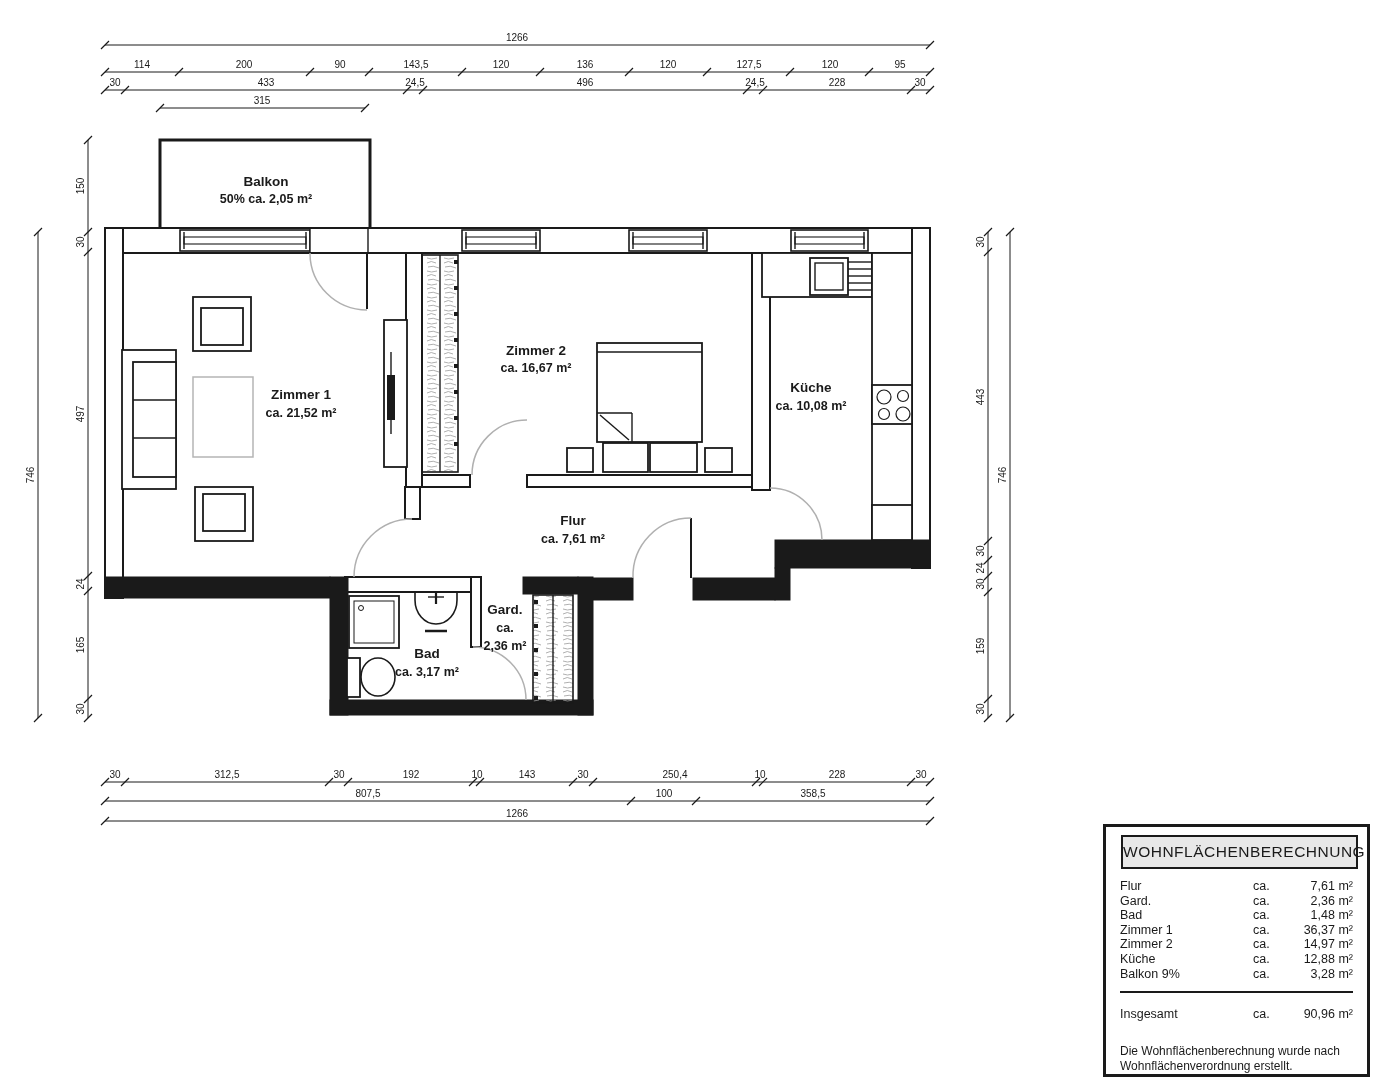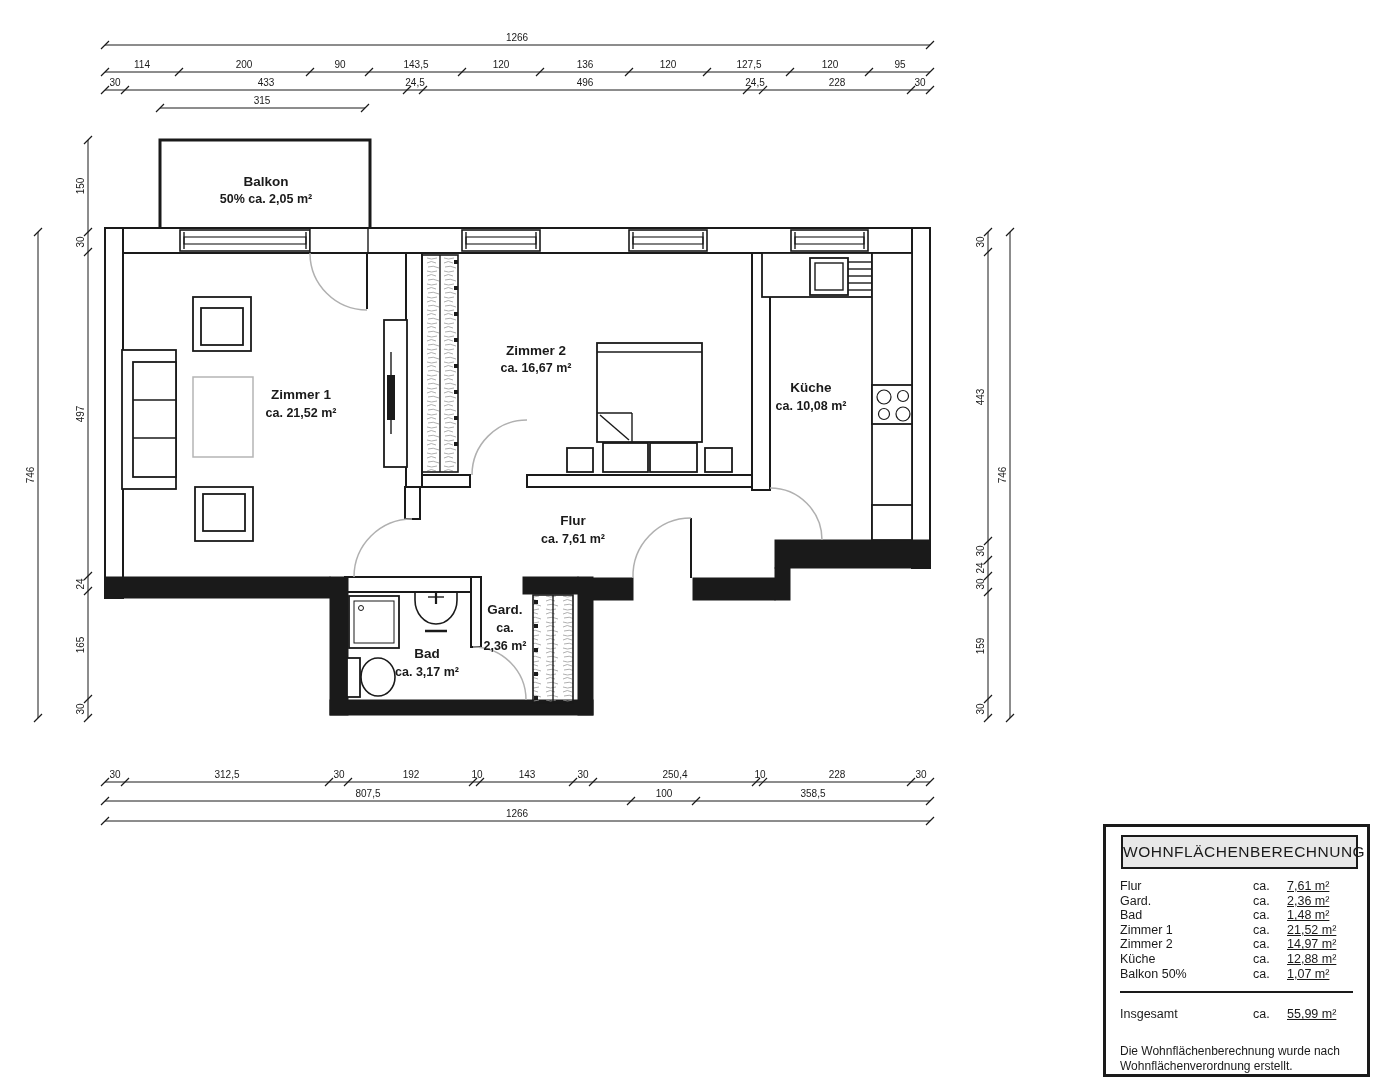--- a/index.html
+++ b/index.html
@@ -18,21 +18,21 @@
   .tick{stroke:#1a1a1a;stroke-width:1.2;fill:none;}
   
   #area-table{position:absolute;left:1103px;top:824px;width:267px;height:253px;
               border:3px solid #1a1a1a;background:#fff;box-sizing:border-box;}
   #area-table .hdr{margin:8px 9px 6px 15px;border:2px solid #1a1a1a;background:#e8e8e8;
                    text-align:center;font-size:15.5px;padding:6px 0;letter-spacing:.5px;}
   #area-table .rows{padding:4px 14px 0 14px;}
   .trow{display:flex;font-size:12.5px;line-height:14.6px;}
   .trow .nm{flex:1;}
   .trow .ca{width:34px;}
-  .trow .vl{width:66px;text-decoration:underline;}
+  .trow .vl{width:66px;text-align:right;}
   #area-table .divider{border-top:2px solid #1a1a1a;margin:10px 14px 10px 14px;}
   #area-table .note{font-size:12px;line-height:15px;margin:22px 14px 16px 14px;}
 </style>
 </head>
 <body>
 
 <div id="canvas">
 
 <svg width="1396" height="1080" viewBox="0 0 1396 1080">
   <defs>
@@ -339,44 +339,44 @@
       <span class="vl">2,36 m²</span>
     </div>
     <div class="trow">
       <span class="nm">Bad</span>
       <span class="ca">ca.</span>
       <span class="vl">1,48 m²</span>
     </div>
     <div class="trow">
       <span class="nm">Zimmer 1</span>
       <span class="ca">ca.</span>
-      <span class="vl">21,52 m²</span>
+      <span class="vl">36,37 m²</span>
     </div>
     <div class="trow">
       <span class="nm">Zimmer 2</span>
       <span class="ca">ca.</span>
       <span class="vl">14,97 m²</span>
     </div>
     <div class="trow">
       <span class="nm">Küche</span>
       <span class="ca">ca.</span>
       <span class="vl">12,88 m²</span>
     </div>
     <div class="trow">
-      <span class="nm">Balkon 50%</span>
-      <span class="ca">ca.</span>
-      <span class="vl">1,07 m²</span>
+      <span class="nm">Balkon 9%</span>
+      <span class="ca">ca.</span>
+      <span class="vl">3,28 m²</span>
     </div>
   </div>
   <div class="divider"></div>
   <div class="rows">
     <div class="trow">
       <span class="nm">Insgesamt</span>
       <span class="ca">ca.</span>
-      <span class="vl">55,99 m²</span>
+      <span class="vl">90,96 m²</span>
     </div>
   </div>
   <div class="note">
     <div>Die Wohnflächenberechnung wurde nach</div>
     <div>Wohnflächenverordnung erstellt.</div>
   </div>
 </div>
 
 </div>
 

